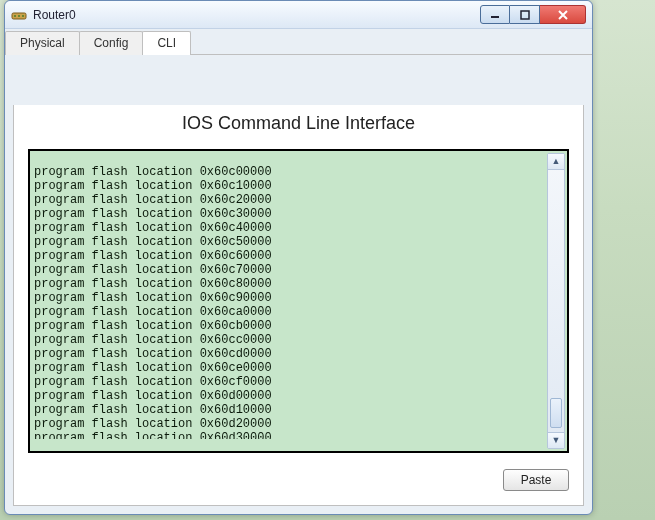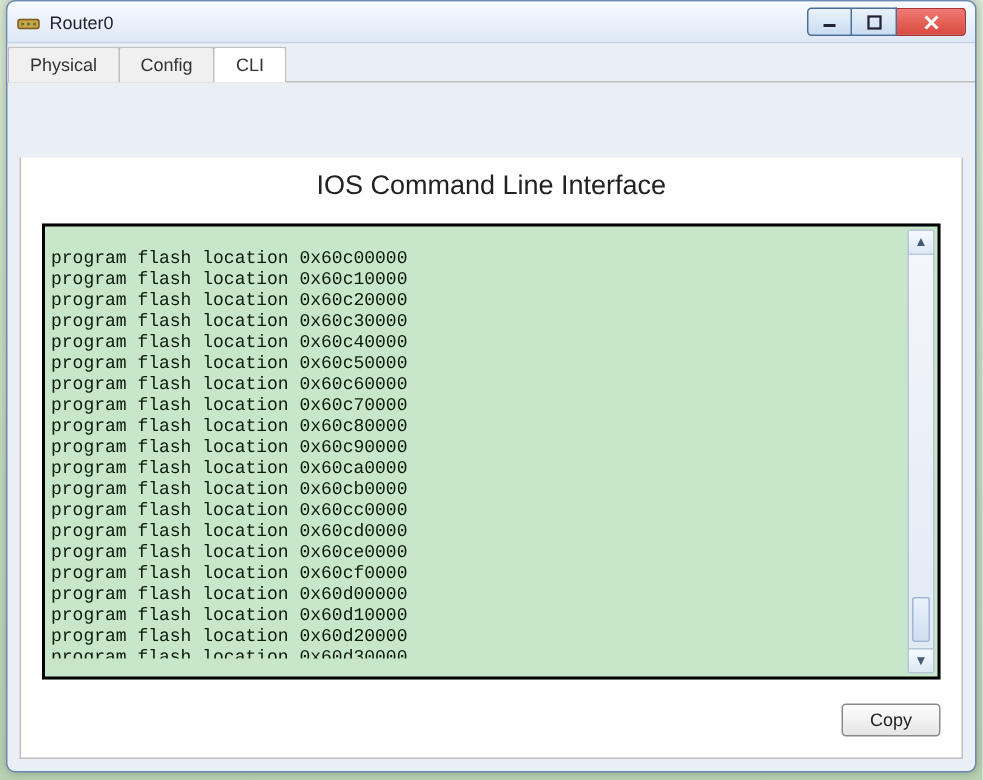--- a/index.html
+++ b/index.html
@@ -1,20 +1,20 @@
 <!DOCTYPE html>
 <html><head>
 <meta charset="utf-8">
 <style>
   * { box-sizing: border-box; }
   html, body { margin:0; padding:0; font-family: "Segoe UI", Tahoma, sans-serif; font-size:12px; }
   body { background: linear-gradient(180deg,#d6e5d0 0%, #c8dcc0 40%, #b9d0b2 100%); width:655px; height:520px; overflow:hidden; }
 
   
-  .window { position:absolute; left:4px; top:0; width:647px; height:515px;
+  .window { position:absolute; left:4px; top:0; width:589px; height:515px;
     background:#e9eff5; border:1px solid #6a8bb5; border-radius:6px;
     box-shadow:0 0 6px rgba(0,0,0,.25); }
   .titlebar { height:28px; background:linear-gradient(#f7fbff,#dde8f5);
     border-bottom:1px solid #c2d2e6; border-radius:6px 6px 0 0;
     display:flex; align-items:center; padding:0 6px; }
   .title-icon { width:16px; height:16px; margin-right:6px; }
   .title-text { color:#223; font-size:12px; flex:1; }
   .win-btns { display:flex; gap:0; }
   .win-btn { width:30px; height:19px; border:1px solid #4a6d99; background:linear-gradient(#eaf2fb,#cadcf0);
     display:flex; align-items:center; justify-content:center; }
@@ -133,16 +133,16 @@
             <span class="arrow">▲</span>
           </div>
         <div class="thumb"></div>
         <div class="btn down">
             <span class="arrow">▼</span>
           </div>
       </div>
     </div>
 
     <div class="btn-row">
-      <button class="push-btn">Copy</button>
+      <button class="push-btn">Paste</button>
     </div>
   </div>
 </div>
 
 </body></html>

